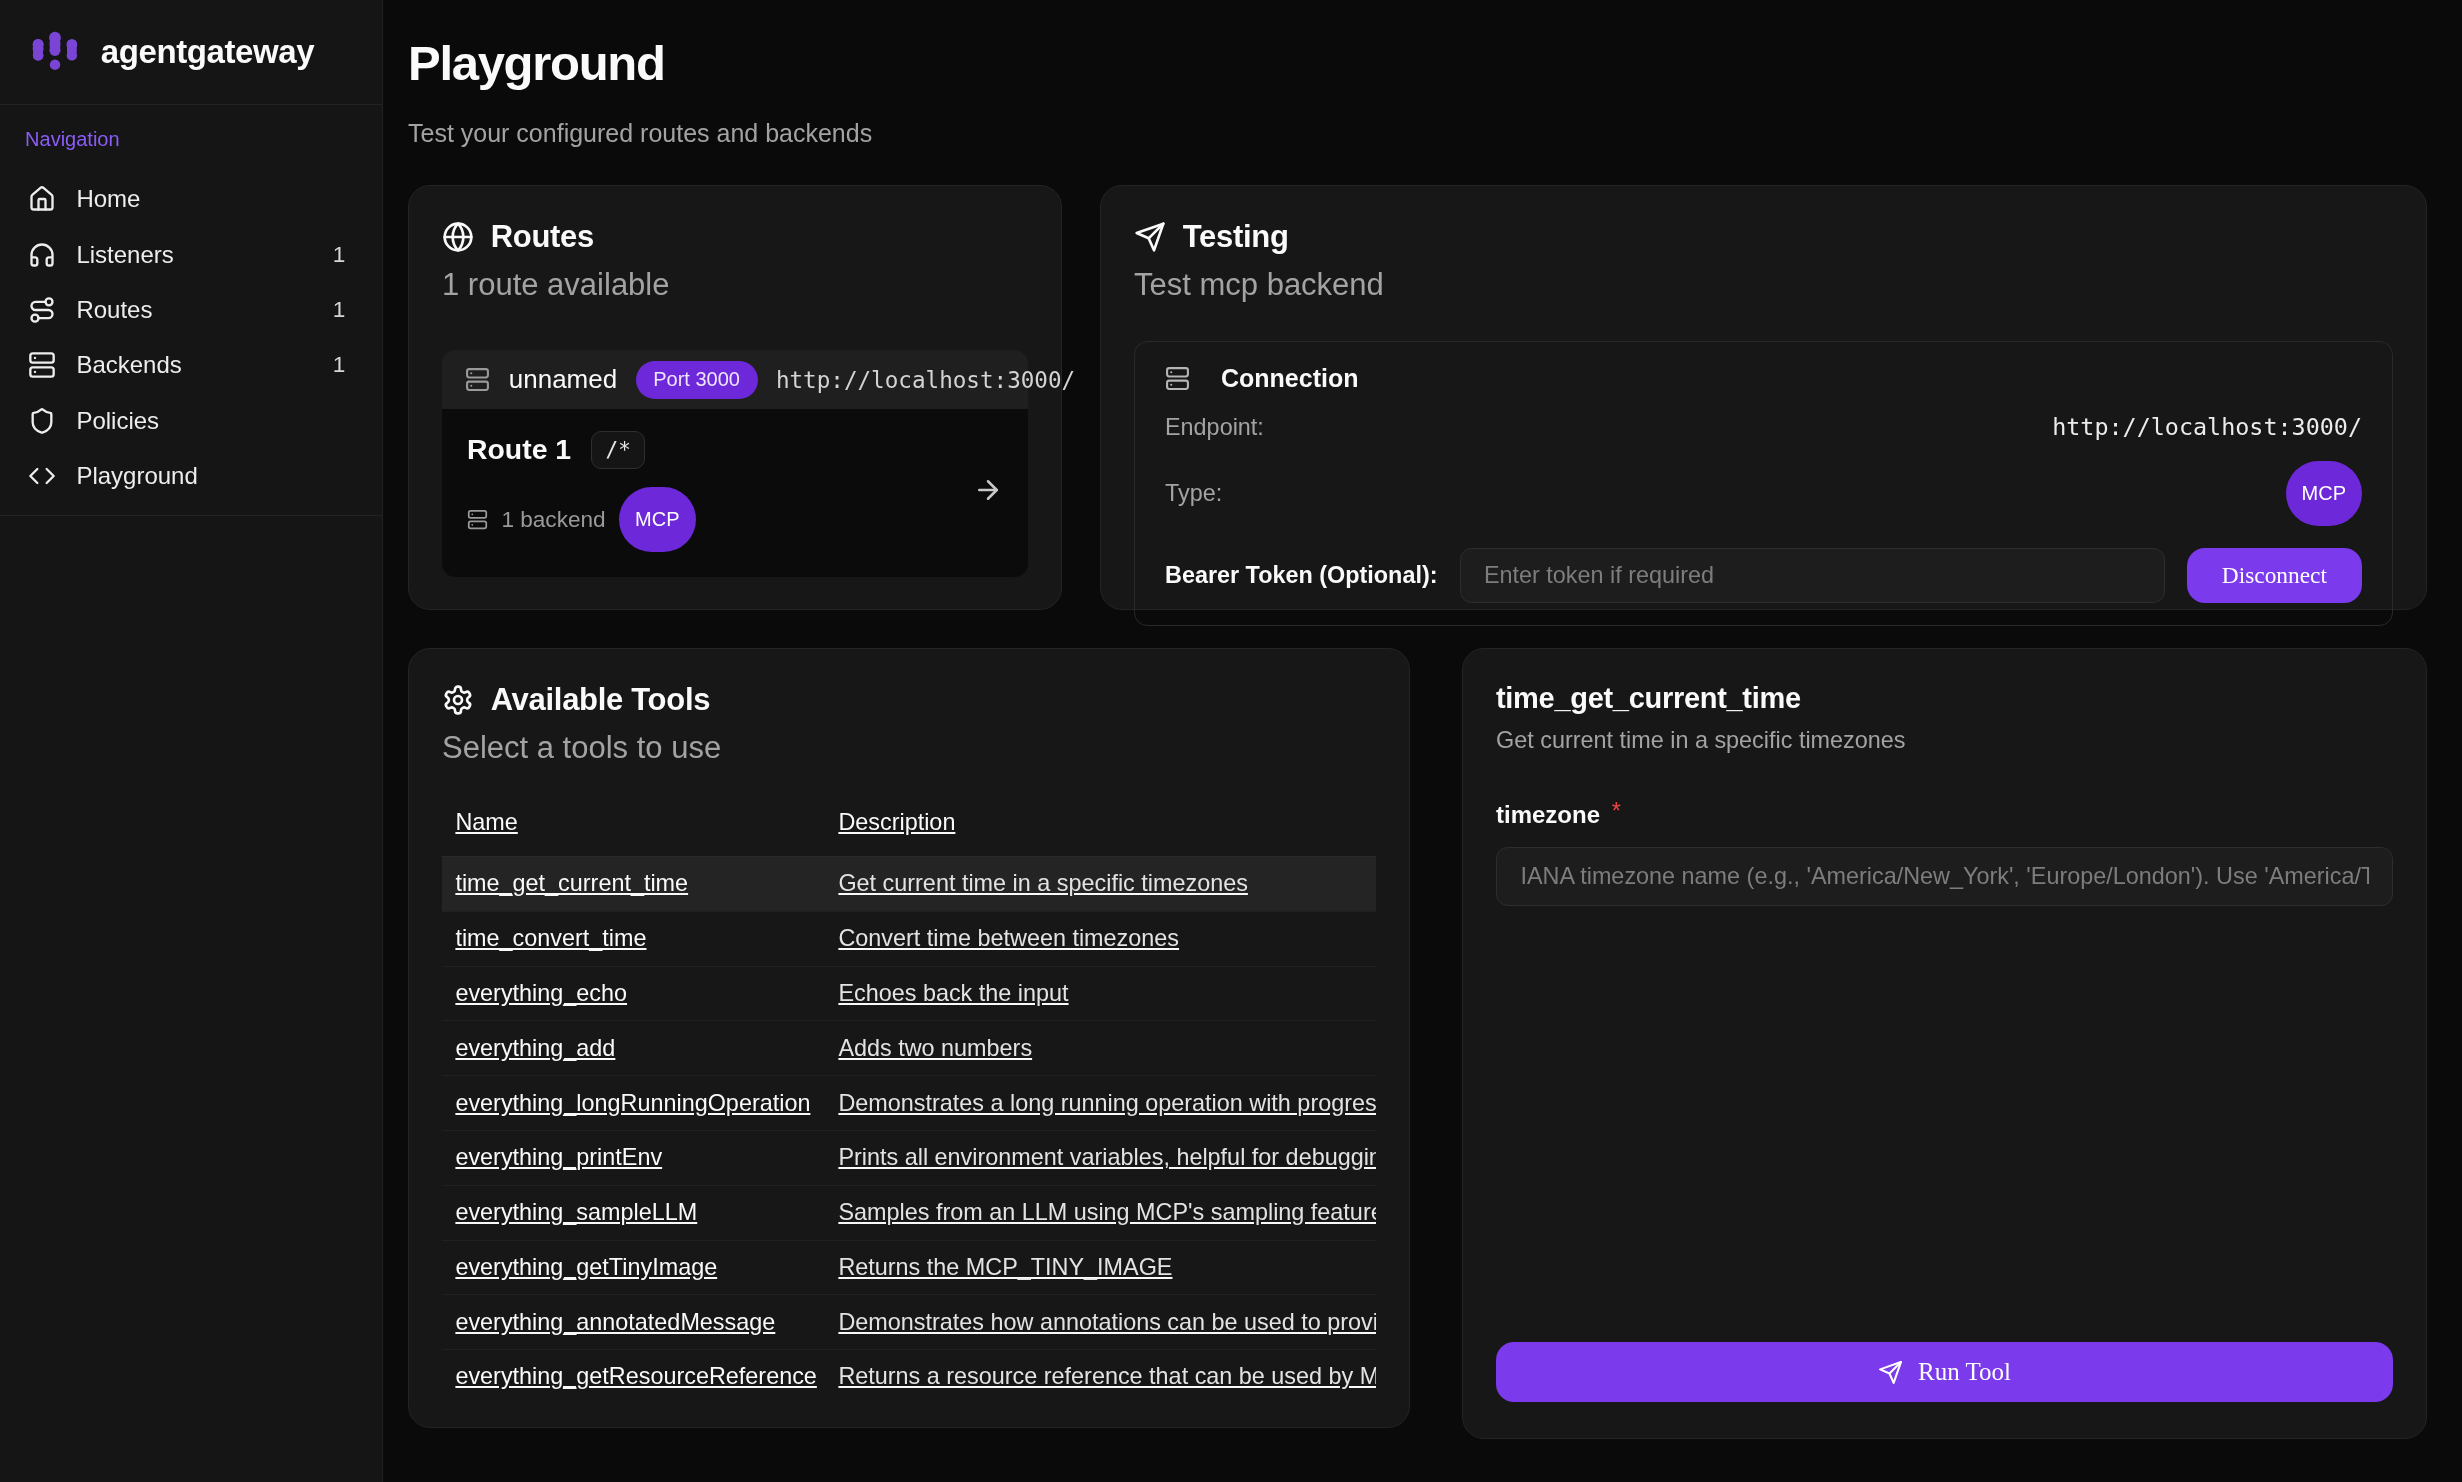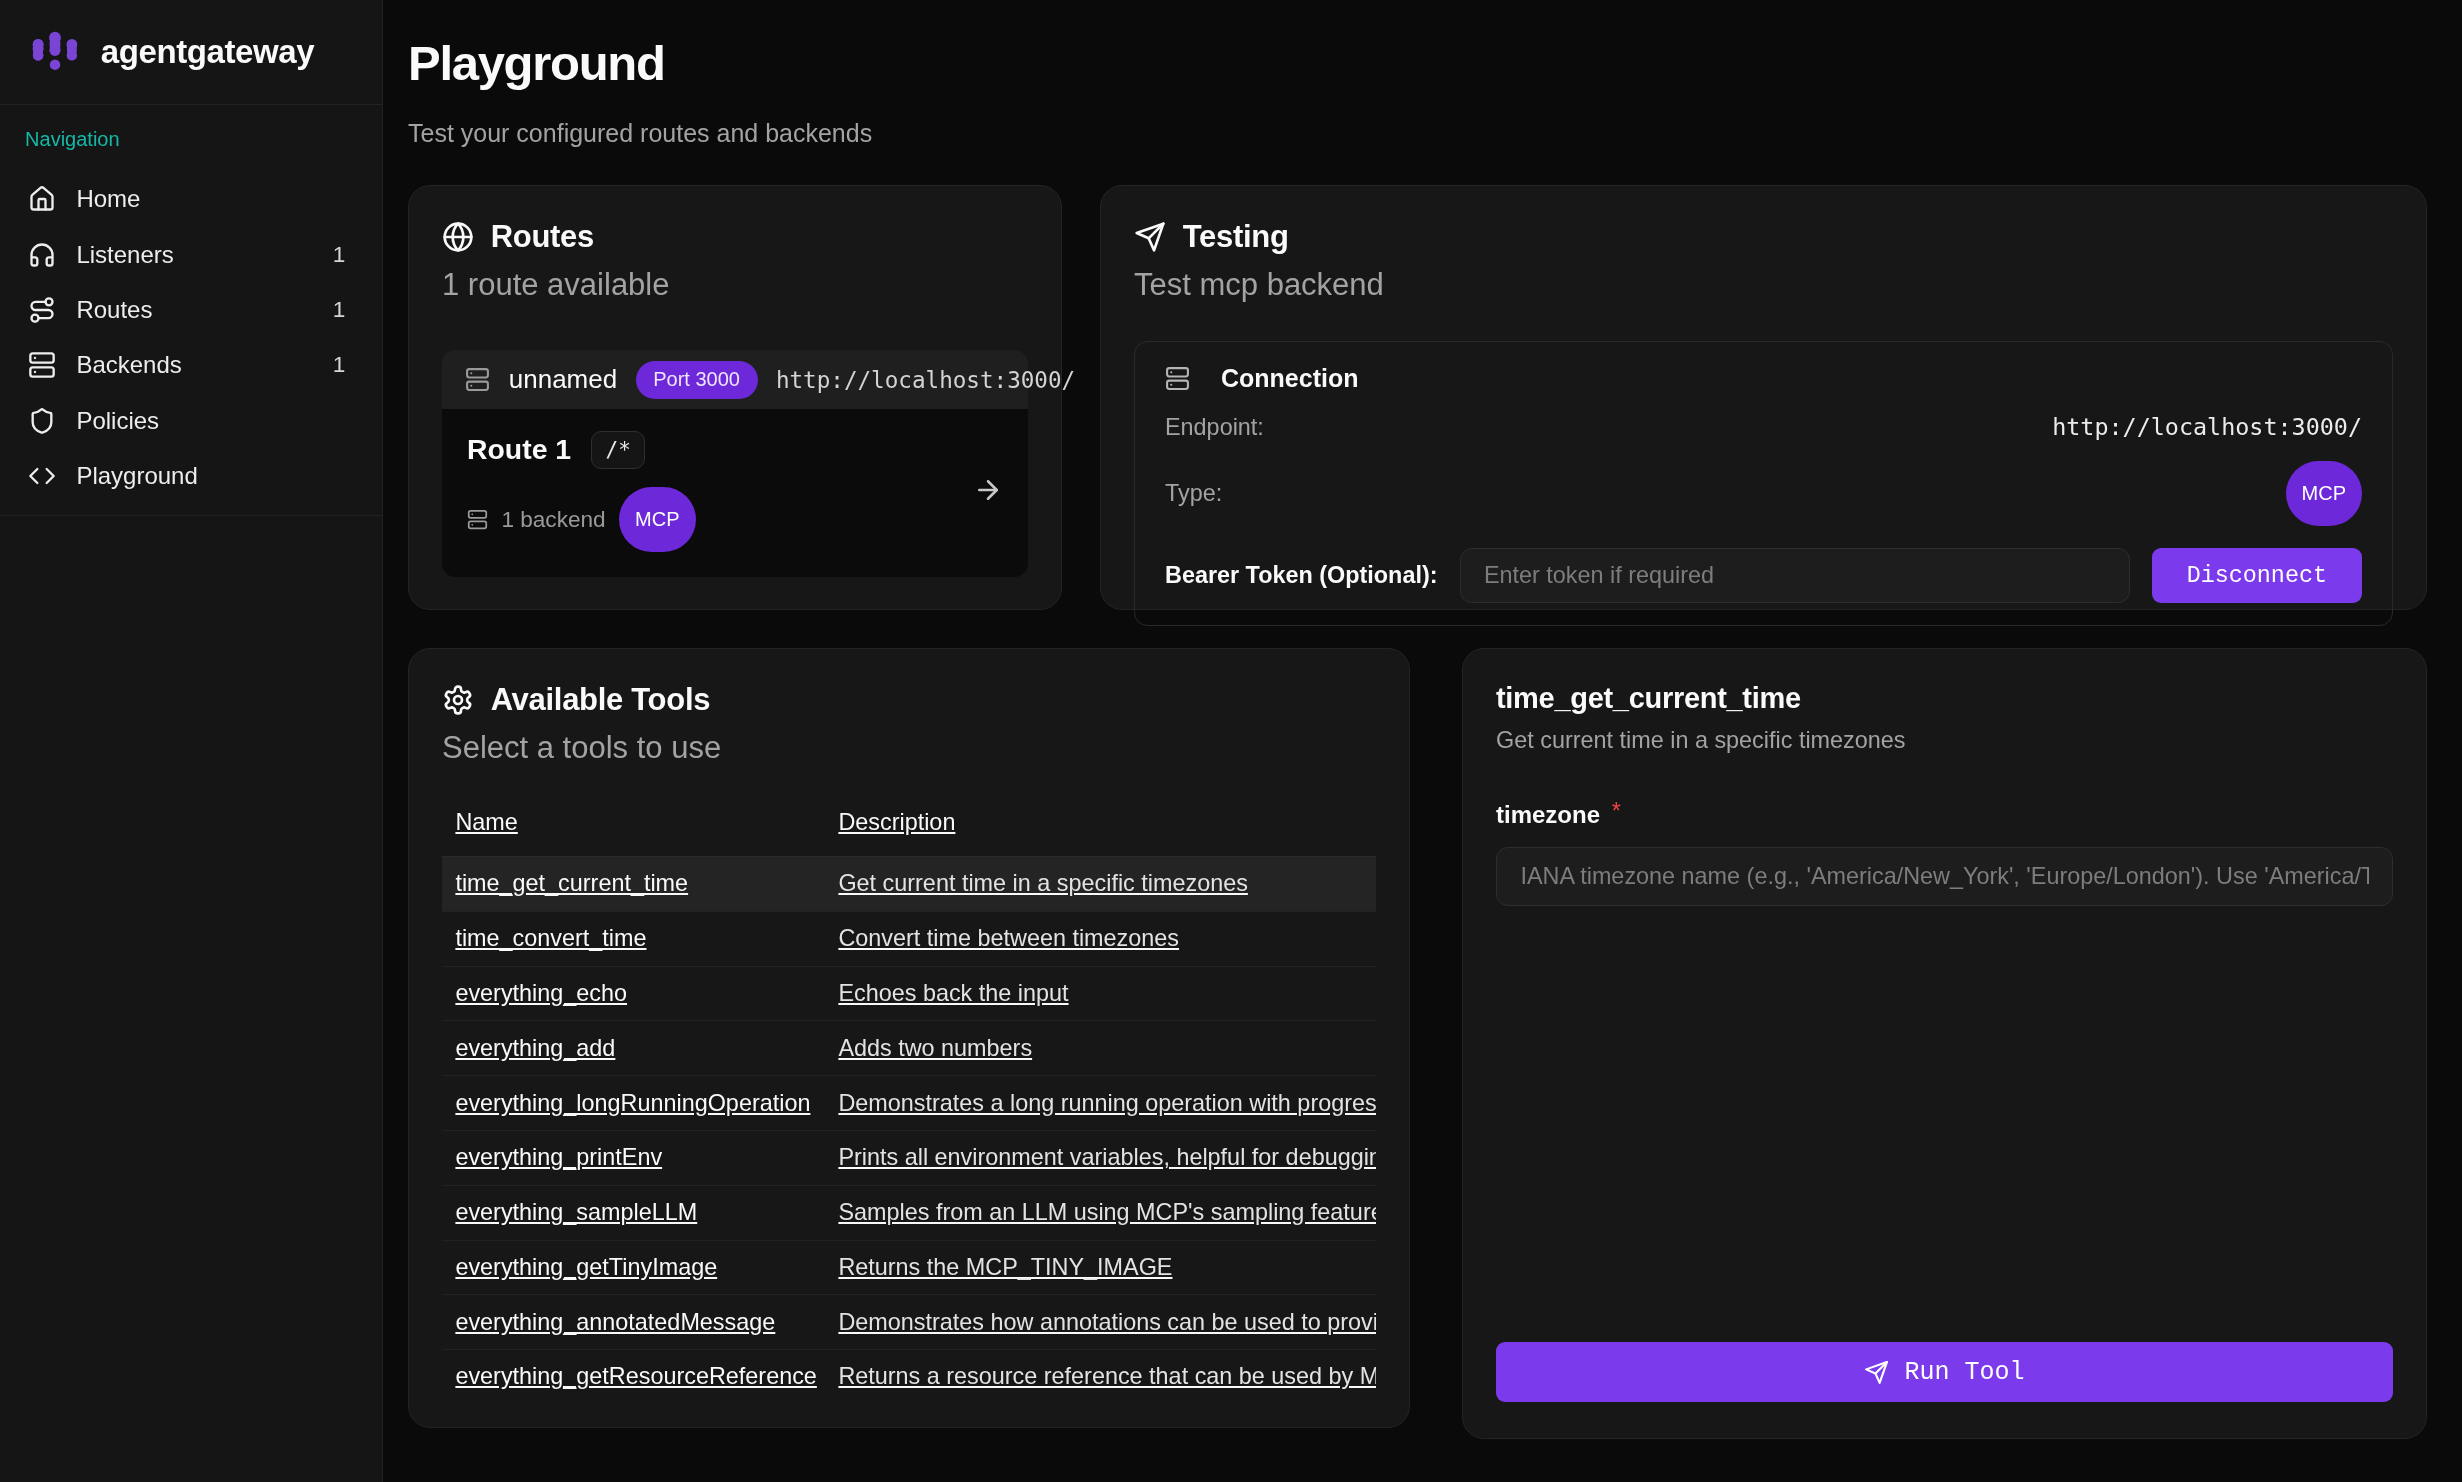--- a/index.html
+++ b/index.html
@@ -5,21 +5,21 @@
   * { margin:0; padding:0; box-sizing:border-box; }
   html,body { width:2462px; height:1482px; background:#0a0a0a; font-family:"Liberation Sans", sans-serif; color:#fafafa; overflow:hidden; }
   .app { display:flex; width:2462px; height:1482px; }
 
   
   .sidebar { width:383px; flex-shrink:0; background:#151515; border-right:1.7px solid #222222; display:flex; flex-direction:column; }
   .sidebar-header { height:105px; display:flex; align-items:center; gap:18.4px; padding:0 28.4px; border-bottom:1.7px solid #232323; flex-shrink:0; }
   .logo-mark { width:54px; height:54px; display:flex; align-items:center; justify-content:center; }
   .brand-name { font-size:33px; font-weight:700; letter-spacing:-0.4px; color:#fafafa; white-space:nowrap; }
   .nav { padding:23.4px 16.7px 10px 16.7px; border-bottom:1.7px solid #232323; }
-  .nav-label { font-size:20px; color:#14b8a6; padding:0 8.4px; margin-bottom:22px; }
+  .nav-label { font-size:20px; color:#8b5cf6; padding:0 8.4px; margin-bottom:22px; }
   .nav-item { display:flex; align-items:center; gap:20px; height:52px; margin-bottom:3.3px; padding:0 11.7px; border-radius:10px; font-size:24px; color:#ededed; cursor:pointer; }
   .nav-item svg { width:28px; height:28px; flex-shrink:0; }
   .nav-badge { margin-left:auto; font-size:22.6px; color:#d6d6d6; padding-right:8.4px; }
 
   
   .main { flex:1; padding:35px 35px 0 25px; overflow:hidden; }
   .page-title { font-size:49px; font-weight:700; letter-spacing:-1.3px; line-height:1.15; }
   .page-subtitle { font-size:25px; color:#a3a3a3; margin-top:28px; }
 
   .card { background:#171717; border:1.7px solid #242424; border-radius:22px; }
@@ -54,21 +54,21 @@
   .conn-heading { display:flex; align-items:center; gap:31px; font-size:25px; font-weight:600; }
   .conn-heading svg { width:25px; height:25px; color:#b5b5b5; }
   .conn-row { display:flex; align-items:center; margin-top:20px; font-size:23.4px; }
   .conn-label { color:#a3a3a3; }
   .conn-value-mono { margin-left:auto; font-family:"DejaVu Sans Mono", monospace; font-size:23.4px; color:#ececec; }
   .conn-badge-right { margin-left:auto; }
   .token-row { display:flex; align-items:center; gap:22px; margin-top:22px; }
   .token-label { font-size:23.4px; font-weight:600; white-space:nowrap; }
   .text-input { flex:1; height:55px; background:#1d1d1d; border:1.7px solid #2e2e2e; border-radius:11.7px; padding:0 23.4px; color:#fafafa; font-size:23.4px; outline:none; font-family:"Liberation Sans", sans-serif; }
   .text-input::placeholder { color:#7d7d7d; }
-  .btn-primary { height:55px; background:var(--accent,#7c3aed); border:none; color:#ffffff; border-radius:9px; font-size:23.4px; font-weight:500; padding:0 35px; cursor:pointer; font-family:Liberation Mono, monospace; white-space:nowrap; }
+  .btn-primary { height:55px; background:var(--accent,#7c3aed); border:none; color:#ffffff; border-radius:18px; font-size:23.4px; font-weight:500; padding:0 35px; cursor:pointer; font-family:Liberation Serif, serif; white-space:nowrap; }
 
   
   .tools-card { width:1002px; height:780px; padding:33px; overflow:hidden; }
   .tools-table { width:100%; border-collapse:collapse; margin-top:43px; table-layout:fixed;text-decoration:underline; }
   .tools-table th { text-align:left; font-size:23.4px; font-weight:500; color:#fafafa; padding:0 0 20px 13.4px; border-bottom:1.7px solid #2a2a2a; }
   .tools-table td { font-size:23.4px; padding:13.4px 6.7px 13.4px 13.4px; border-bottom:1.7px solid #212121; white-space:nowrap; overflow:hidden; }
   .tools-table tr:last-child td { border-bottom:none; }
   .tools-table tr.selected { background:#242424; }
   .cell-name { color:#fafafa; }
   .cell-desc { color:#e3e3e3; }

